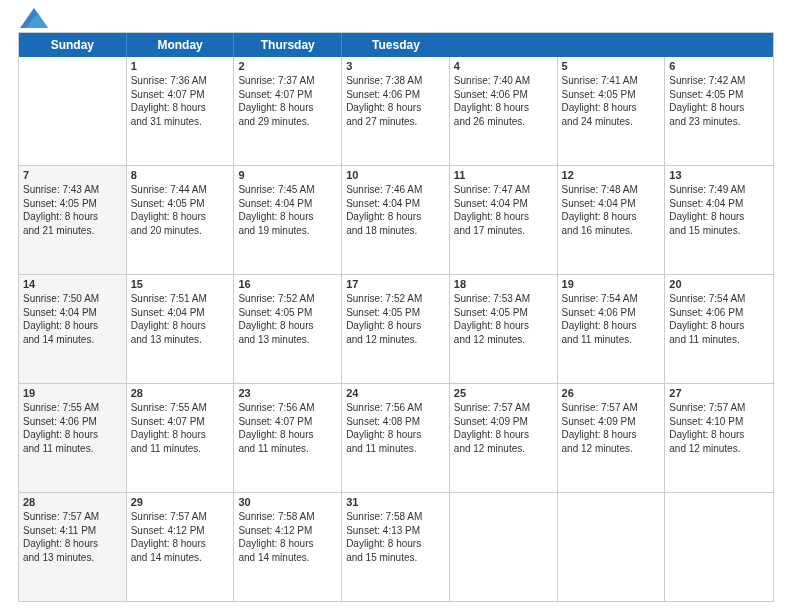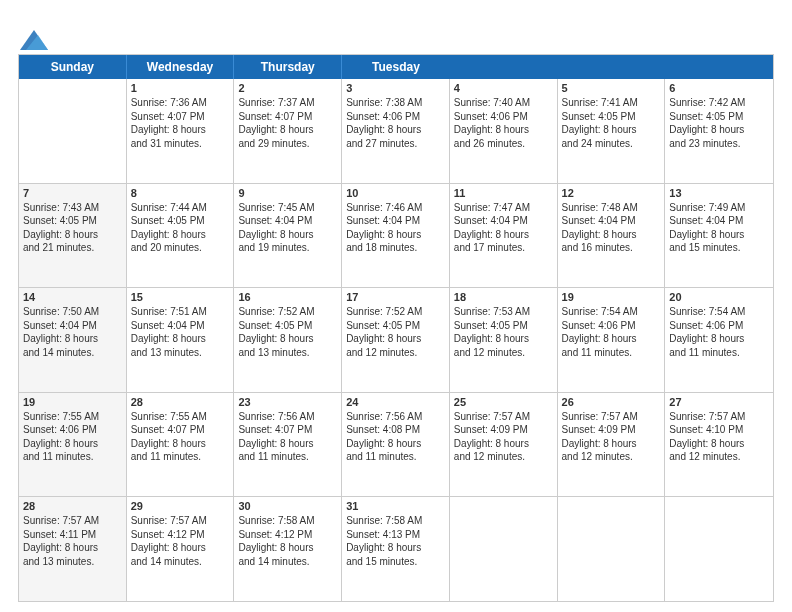--- a/index.html
+++ b/index.html
@@ -6,21 +6,21 @@
     body {
       font-family: Arial, sans-serif;
       background: #fff;
       width: 792px;
       height: 612px;
       overflow: hidden;
     }
     .page {
       width: 792px;
       height: 612px;
-      padding: 32px 18px 10px 18px;
+      padding: 10px 18px 10px 18px;
       display: flex;
       flex-direction: column;
     }
     .header {
       display: flex;
       justify-content: space-between;
       align-items: flex-start;
       margin-bottom: 6px;
     }
     .logo {
@@ -127,21 +127,21 @@
     </div>
     <div class="title-block">
       <div class="main-title"></div>
       <div class="subtitle"></div>
     </div>
   </div>
 
   <div class="calendar">
     <div class="cal-header-row" id="cal-header">
         <div class="cal-header-cell">Sunday</div>
-        <div class="cal-header-cell">Wednesday</div>
+        <div class="cal-header-cell">Monday</div>
         <div class="cal-header-cell">Thursday</div>
         <div class="cal-header-cell">Tuesday</div>
       </div>
     <div class="cal-body" id="cal-body">
         <div class="cal-week">
           <div class="cal-cell"></div>
           <div class="cal-cell">
             <span class="day-num">1</span>
             <div class="cell-text">Sunrise: 7:36 AM<br>Sunset: 4:07 PM<br>Daylight: 8 hours<br>and 31 minutes.</div>
           </div>

